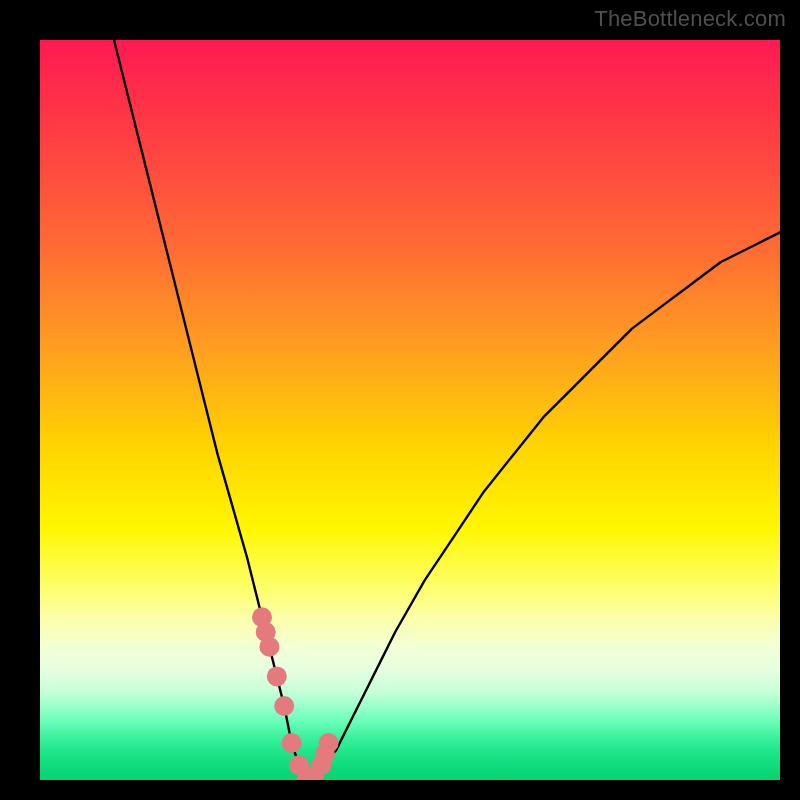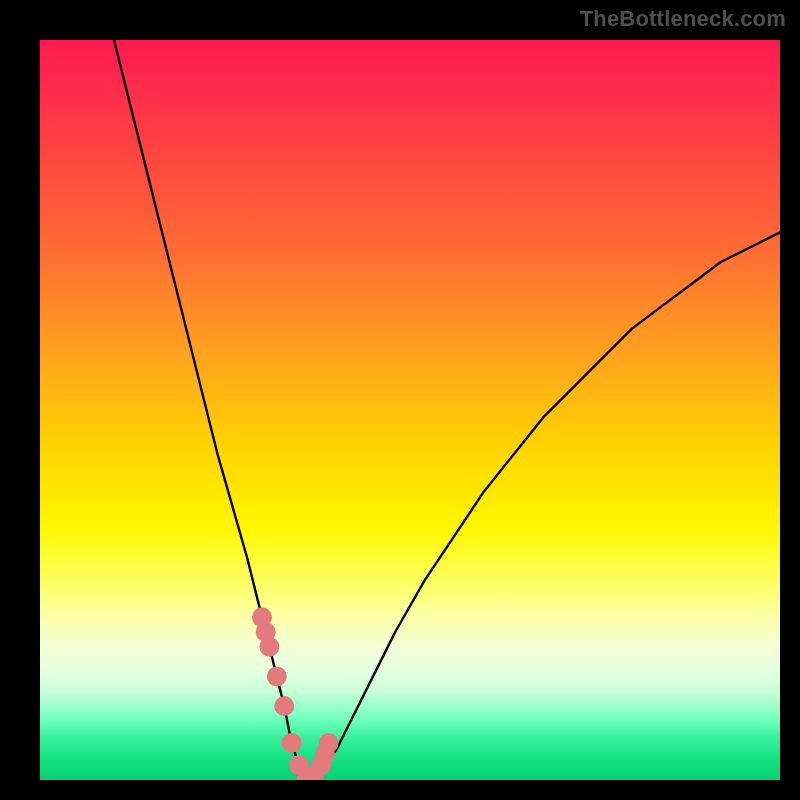--- a/index.html
+++ b/index.html
@@ -53,21 +53,21 @@
     width: 740px;
     height: 740px;
   }
   .watermark {
     position: absolute;
     top: 6px;
     right: 14px;
     color: #4f4f4f;
     font-size: 22px;
     letter-spacing: 0.2px;
-    font-weight: 700;
+    font-weight: 400;
   }
 </style>
 </head>
 <body>
 
 <div class="frame">
 
   <div class="watermark">TheBottleneck.com</div>
 
   <div class="plot">

